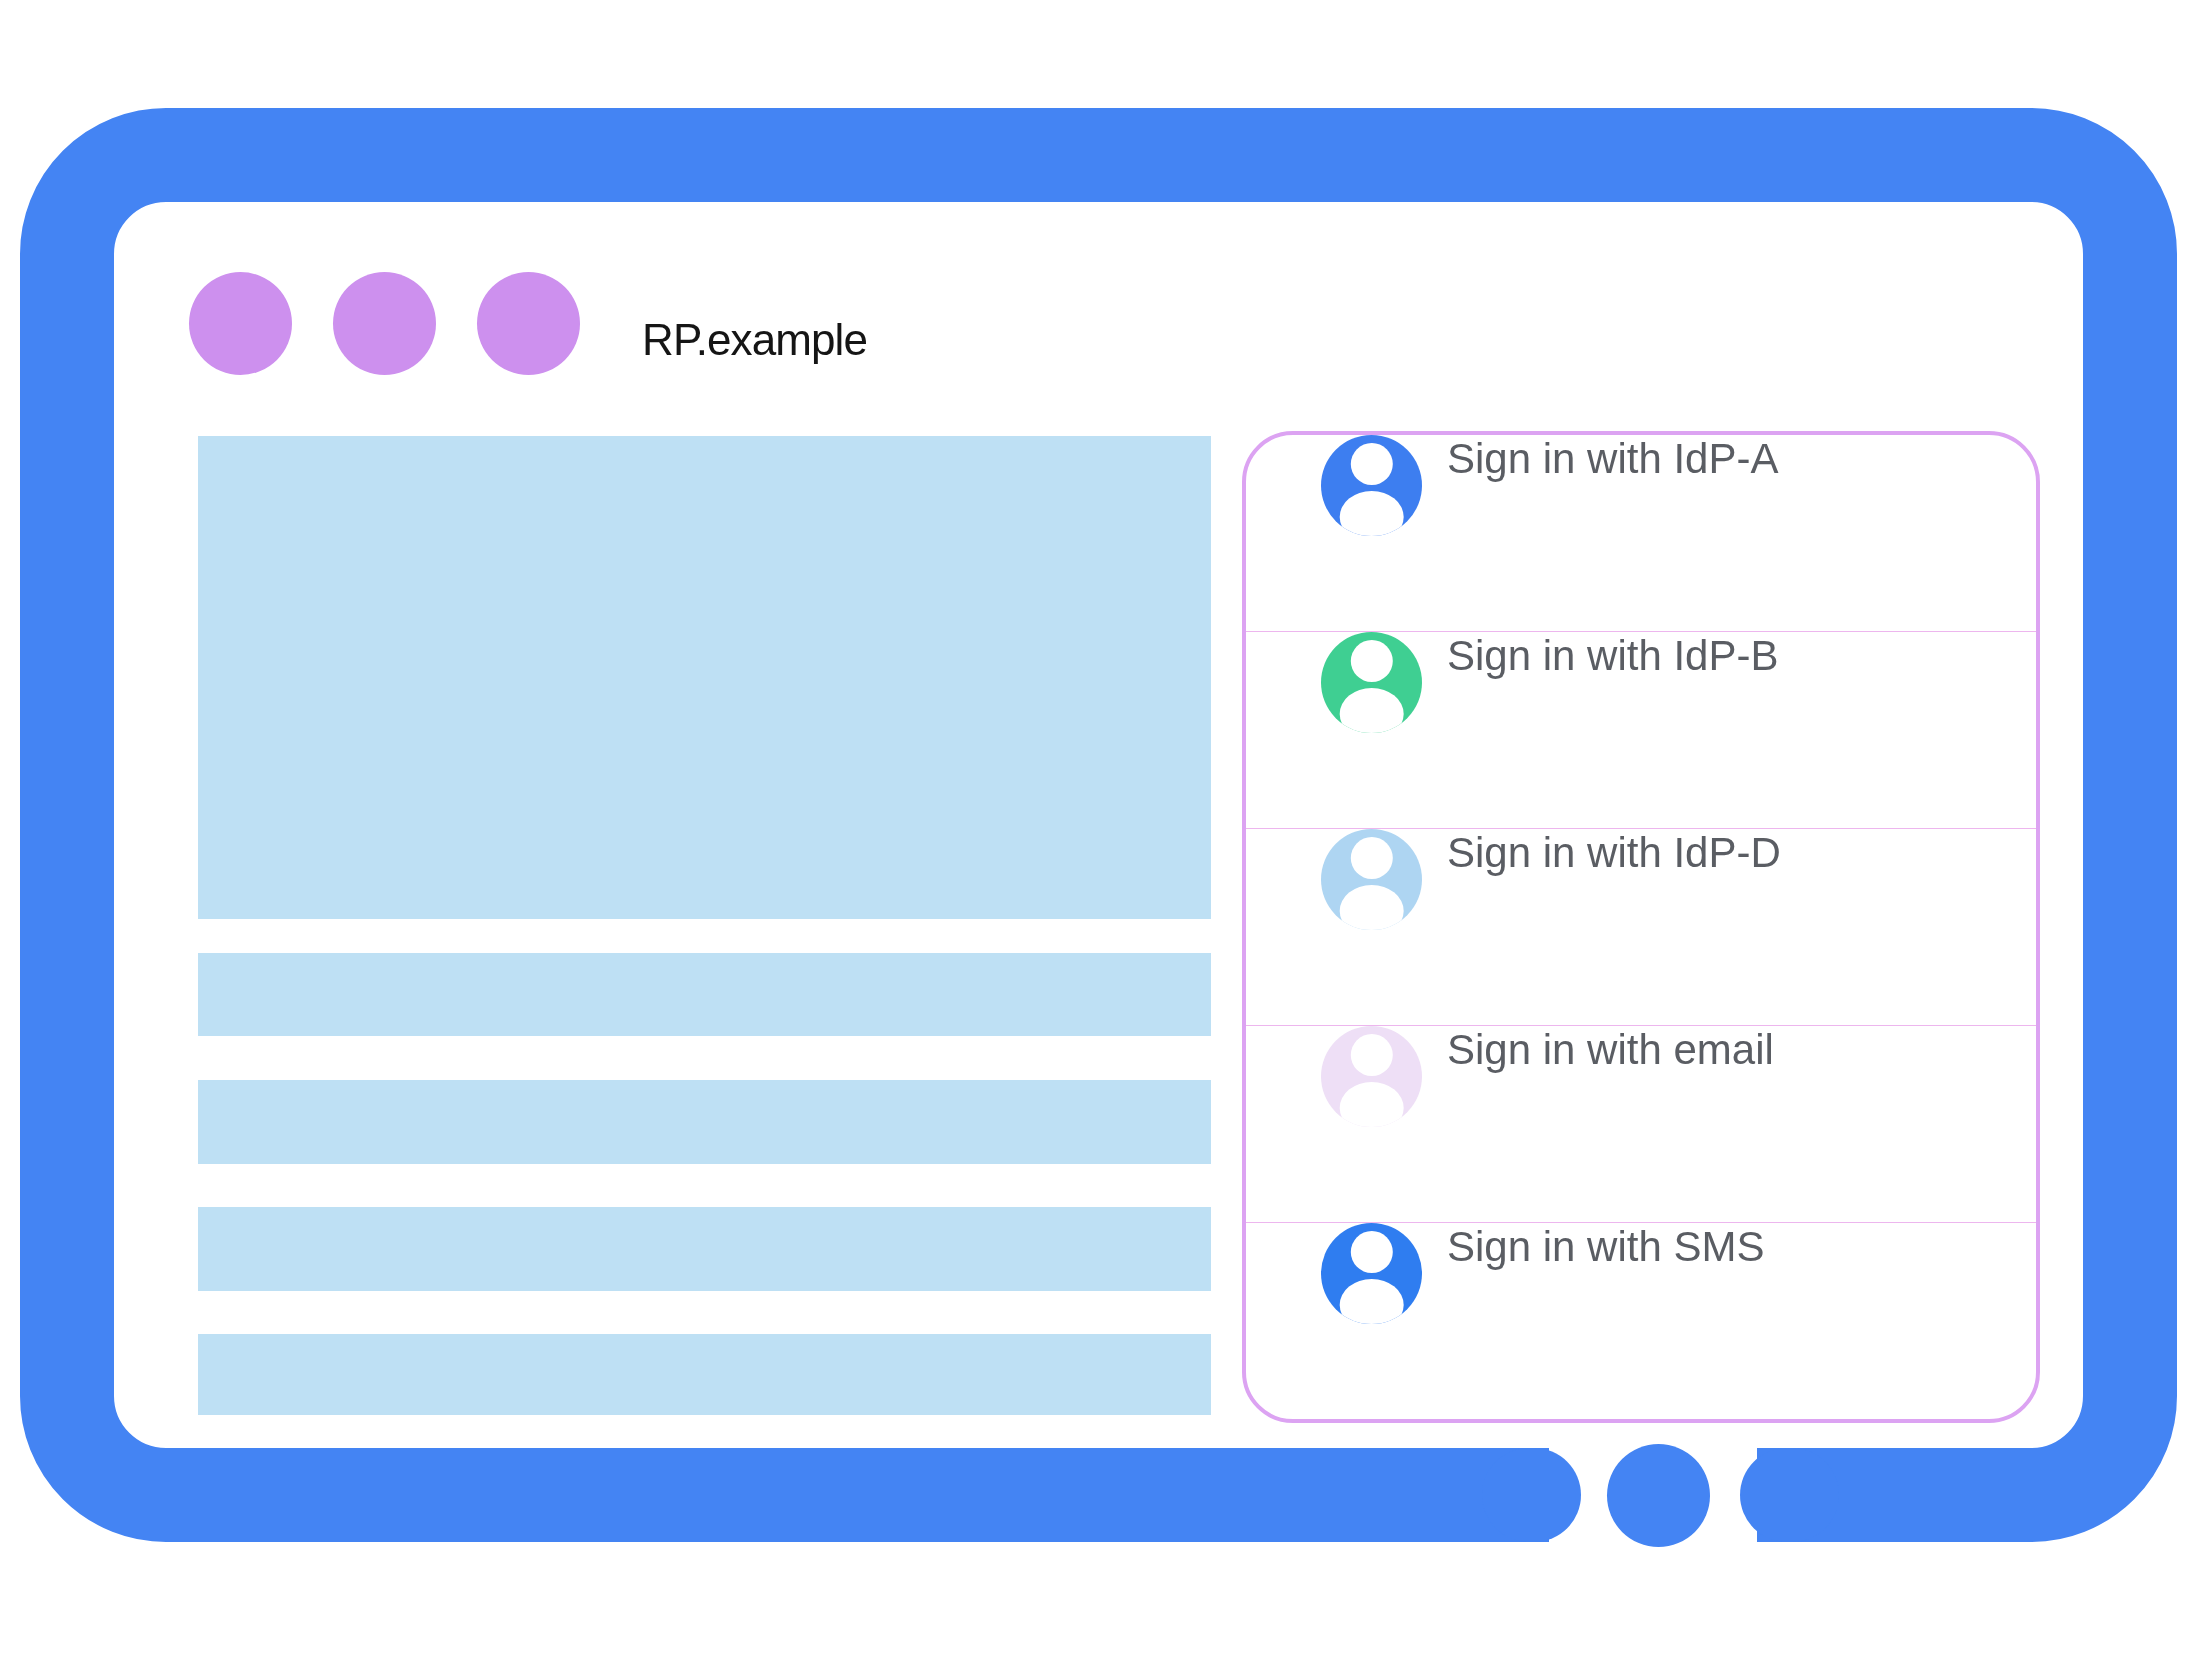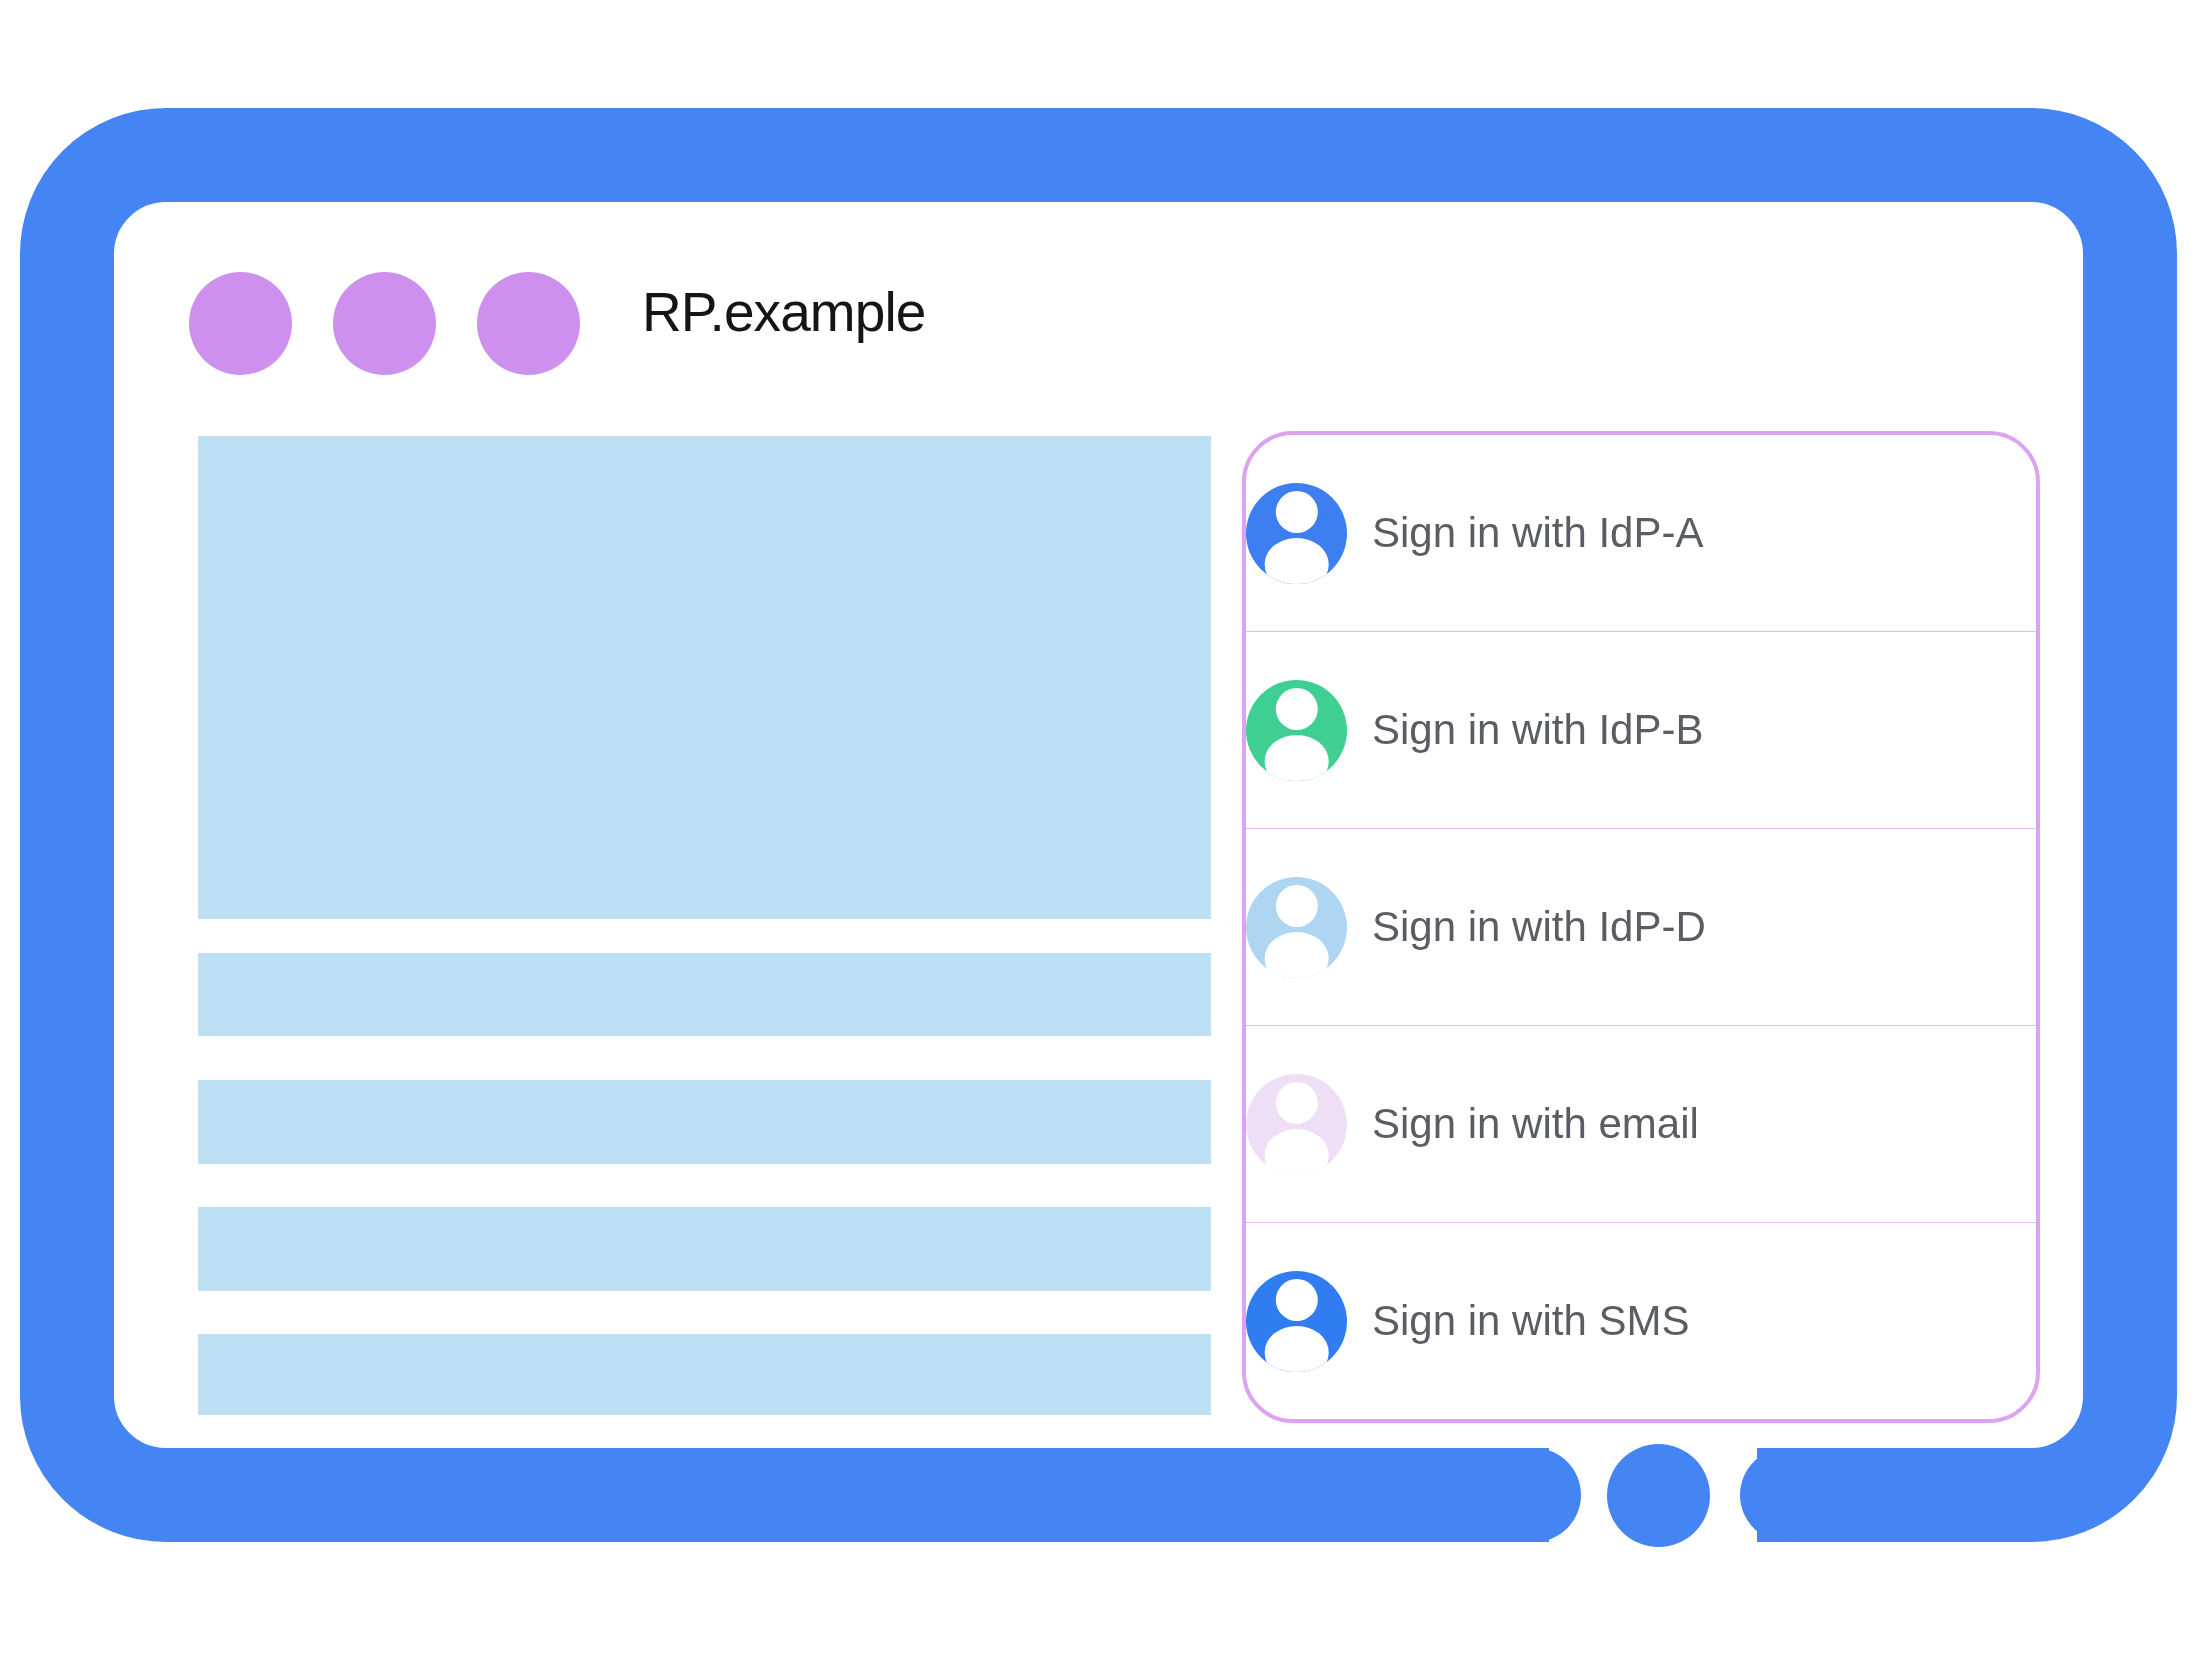--- a/index.html
+++ b/index.html
@@ -39,23 +39,23 @@
     background:var(--frame-blue);
   }
 
   
   .window-dots{
     position:absolute;left:189px;top:272px;
     display:flex;gap:41px;align-items:center;height:103px;
   }
   .dot{width:103px;height:103px;border-radius:50%;background:var(--dot-purple);}
   .page-title{
-    position:absolute;left:642px;top:260px;height:103px;
+    position:absolute;left:642px;top:288px;height:103px;
     display:flex;align-items:center;
-    font-size:55px;letter-spacing:-0.9px;color:#151515;font-weight:500;
+    font-size:44px;letter-spacing:-0.9px;color:#151515;font-weight:500;
   }
 
   
   .ph{position:absolute;left:198px;width:1013px;background:var(--placeholder-blue);}
   .ph-hero{top:436px;height:483px;}
   .ph-bar1{top:953px;height:83px;}
   .ph-bar2{top:1080px;height:84px;}
   .ph-bar3{top:1207px;height:84px;}
   .ph-bar4{top:1334px;height:81px;}
 
@@ -65,22 +65,22 @@
     width:798px;height:992px;
     box-sizing:border-box;
     border:4.4px solid var(--panel-border);
     border-radius:51px;
     background:#ffffff;
     display:flex;flex-direction:column;
     overflow:hidden;
   }
   .signin-row{
     flex:1 1 0;
-    display:flex;align-items:center;
-    box-sizing:border-box;
+    display:flex;align-items:flex-start;
+    padding-left:75px;box-sizing:border-box;
     cursor:pointer;
   }
   .signin-row + .signin-row{border-top:1.8px solid var(--divider-pink);}
   .avatar{
     width:101px;height:101px;border-radius:50%;
     position:relative;overflow:hidden;flex:0 0 auto;
   }
   .avatar::before{ 
     content:"";position:absolute;left:50%;top:8%;
     transform:translateX(-50%);

